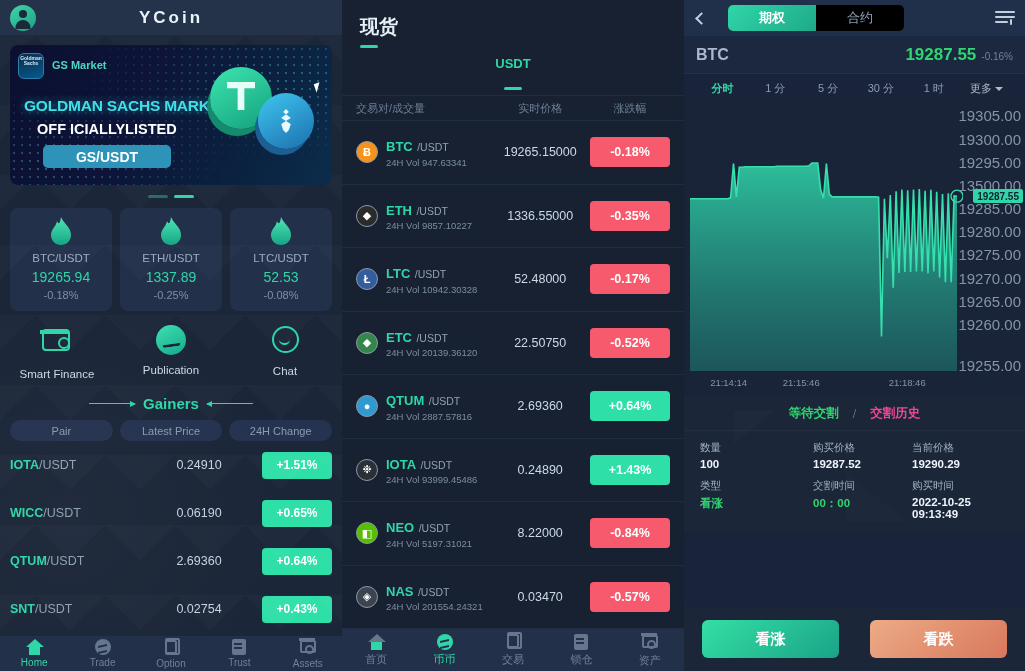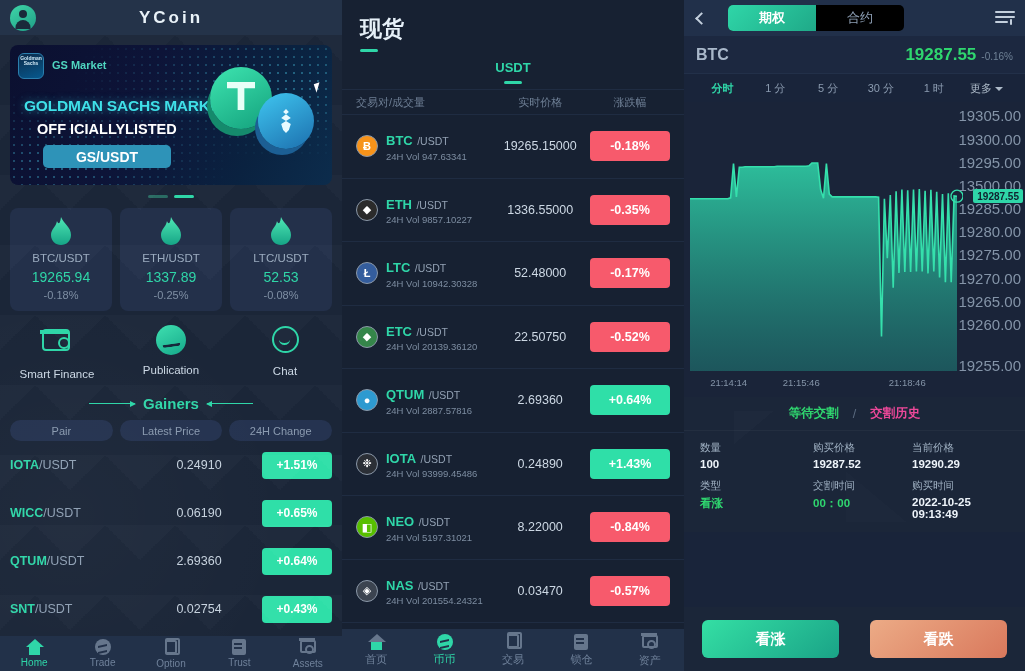--- a/index.html
+++ b/index.html
@@ -171,24 +171,24 @@
   .ic-trust{width:14px;height:16px;background:#66768c;border-radius:2px;margin:0 auto;}
   .ic-trust::after{content:"";position:absolute;left:3px;top:4px;width:8px;height:2px;
     box-shadow:0 4px 0 #223149; background:#223149;}
   .ic-assets{width:16px;height:13px;border:2px solid #66768c;border-radius:2px;margin:2px auto;}
   .ic-assets::before{content:"";position:absolute;left:0;top:-2px;width:16px;height:3px;background:#66768c;}
   .ic-assets::after{content:"";position:absolute;right:2px;top:5px;width:5px;height:5px;
     border:2px solid #66768c;border-radius:50%;}
 
   
   .p2-top { padding: 14px 0 0 18px; }
-  .p2-title { color:#e6f0f8; font-size:22px; font-weight:bold;font-family:Liberation Serif, serif; }
+  .p2-title { color:#e6f0f8; font-size:19px; font-weight:bold;font-family:Liberation Serif, serif; }
   .p2-title-u { width:18px;height:3px;background:#2fd6a8;margin-top:5px;border-radius:2px; }
   .p2-tabs { display:flex; justify-content:center; margin-top:8px; }
-  .p2-tab { color:#2fd6a8; font-size:13px; font-weight:bold; padding-bottom:9px; position:relative; }
+  .p2-tab { color:#2fd6a8; font-size:13px; font-weight:bold; padding-bottom:19px; position:relative; }
   .p2-tab::after{content:"";position:absolute;left:50%;transform:translateX(-50%);bottom:0;
     width:18px;height:3px;background:#2fd6a8;border-radius:2px;}
   .p2-colhead { display:flex; align-items:center; height:26px; padding:0 14px;
     border-top:1px solid #1f2c42; border-bottom:1px solid #1f2c42; margin-top:5px;}
   .p2-ch1 { flex:1.35; color:#6e7f95; font-size:11px; }
   .p2-ch2 { flex:1; color:#6e7f95; font-size:11px; text-align:center; }
   .p2-ch3 { width:80px; color:#6e7f95; font-size:11px; text-align:center; }
   .mrow { display:flex; align-items:center; height:63.5px; padding:0 14px;
     border-bottom:1px solid #1f2c42; }
   .m-left { flex:1.35; display:flex; align-items:center; gap:8px; }

